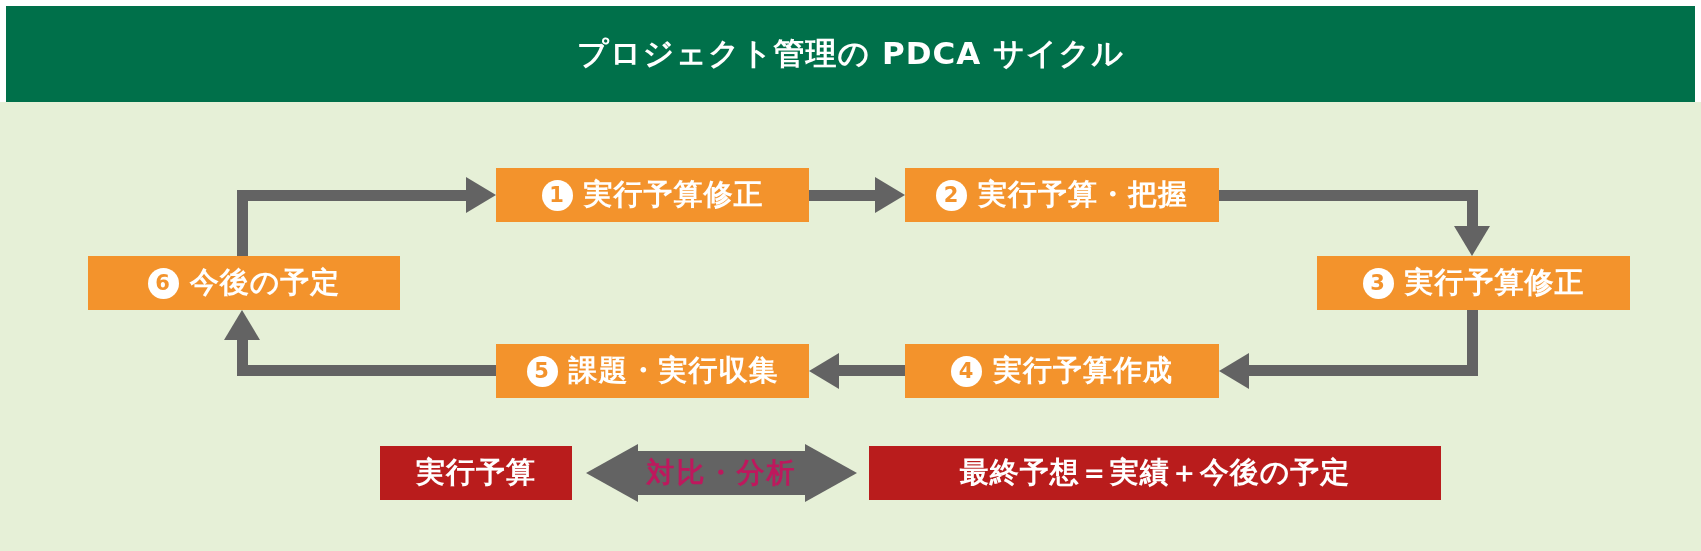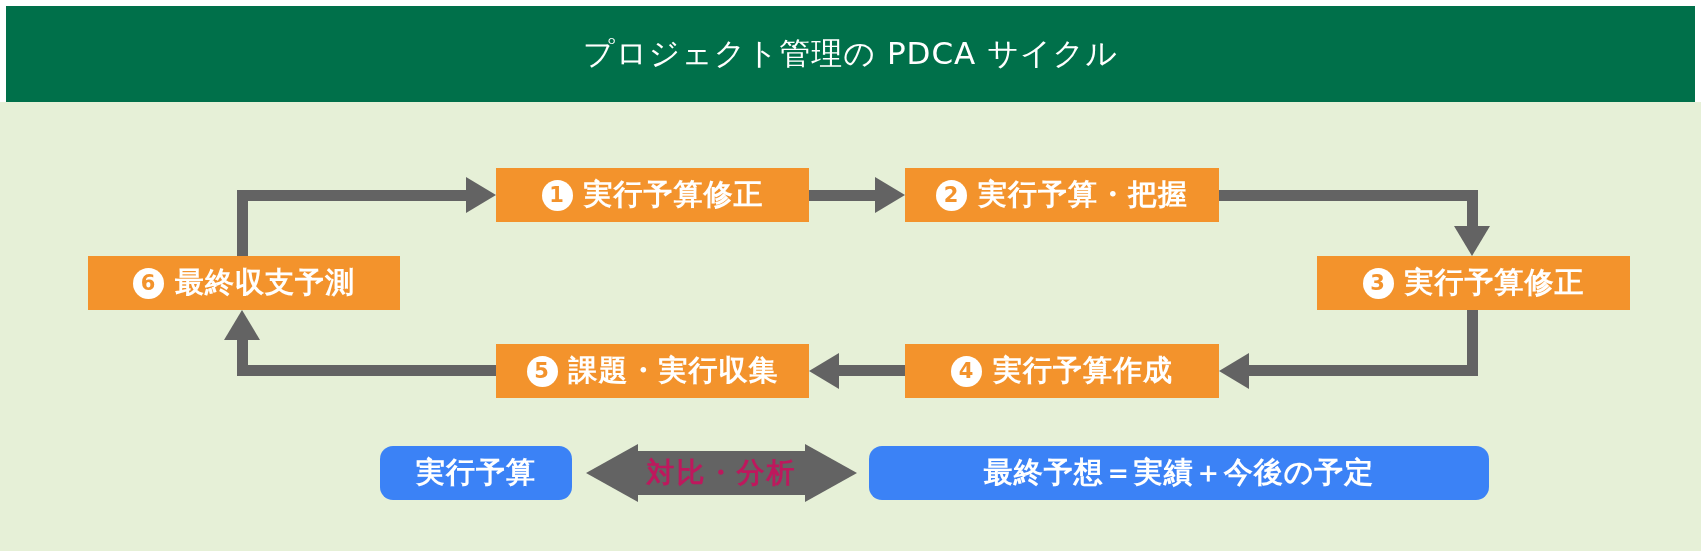--- a/index.html
+++ b/index.html
@@ -15,21 +15,21 @@
     position:absolute;left:0;top:102px;width:1701px;height:449px;
     background:#e6f0d7;
   }
   
   #header-bar{
     position:absolute;left:6px;top:6px;width:1689px;height:96px;
     background:#00704a;
     display:flex;align-items:center;justify-content:center;
   }
   #header-bar .title{
-    color:#ffffff;font-size:31px;font-weight:normal;letter-spacing:1px;
+    color:#ffffff;font-size:31px;font-weight:bold;letter-spacing:1px;
   }
   
   .step-box{
     position:absolute;height:54px;background:#f3932c;
     display:flex;align-items:center;justify-content:center;gap:11px;
     color:#ffffff;font-weight:bold;font-size:29px;letter-spacing:1px;
   }
   .num-badge{
     width:31px;height:31px;border-radius:50%;background:#ffffff;
     color:#f3932c;font-size:21px;font-weight:bold;
@@ -43,26 +43,26 @@
   #step6{left:88px;top:256px;width:312px;}
   
   .conn{position:absolute;background:#636363;}
   .head{position:absolute;width:0;height:0;}
   .head-right{border-top:18px solid transparent;border-bottom:18px solid transparent;border-left:30px solid #636363;}
   .head-left{border-top:18px solid transparent;border-bottom:18px solid transparent;border-right:30px solid #636363;}
   .head-down{border-left:18px solid transparent;border-right:18px solid transparent;border-top:30px solid #636363;}
   .head-up{border-left:18px solid transparent;border-right:18px solid transparent;border-bottom:30px solid #636363;}
   
   .cmp-box{
-    position:absolute;top:446px;height:54px;background:#3b82f6;
+    position:absolute;top:446px;height:54px;background:#b91c1c;
     display:flex;align-items:center;justify-content:center;
-    color:#ffffff;font-weight:bold;font-size:29px;letter-spacing:1px;border-radius:13px;
+    color:#ffffff;font-weight:bold;font-size:29px;letter-spacing:1px;
   }
   #cmp-left{left:380px;width:192px;}
-  #cmp-right{left:869px;width:620px;}
+  #cmp-right{left:869px;width:572px;}
   #dbl-arrow{position:absolute;left:586px;top:444px;width:271px;height:58px;}
   #dbl-arrow .bar{position:absolute;left:48px;top:7px;width:175px;height:44px;background:#636363;}
   #dbl-arrow .tip-l{position:absolute;left:0;top:0;width:0;height:0;
     border-top:29px solid transparent;border-bottom:29px solid transparent;border-right:52px solid #636363;}
   #dbl-arrow .tip-r{position:absolute;right:0;top:0;width:0;height:0;
     border-top:29px solid transparent;border-bottom:29px solid transparent;border-left:52px solid #636363;}
   #dbl-arrow .lbl{position:absolute;left:0;top:0;width:100%;height:100%;
     display:flex;align-items:center;justify-content:center;
     color:#be185d;font-weight:bold;font-size:28px;letter-spacing:2px;}
 </style>
@@ -92,21 +92,21 @@
   <div id="step4" class="step-box">
     <span class="num-badge">4</span>
     <span>実行予算作成</span>
   </div>
   <div id="step5" class="step-box">
     <span class="num-badge">5</span>
     <span>課題・実行収集</span>
   </div>
   <div id="step6" class="step-box">
     <span class="num-badge">6</span>
-    <span>最終収支予測</span>
+    <span>今後の予定</span>
   </div>
 
   <div class="conn" style="left:809px;top:190px;width:68px;height:11px;"></div>
   <div class="head head-right" style="left:875px;top:177px;"></div>
 
   <div class="conn" style="left:1219px;top:190px;width:259px;height:11px;"></div>
   <div class="conn" style="left:1467px;top:190px;width:11px;height:38px;"></div>
   <div class="head head-down" style="left:1454px;top:226px;"></div>
 
   <div class="conn" style="left:1467px;top:310px;width:11px;height:66px;"></div>

